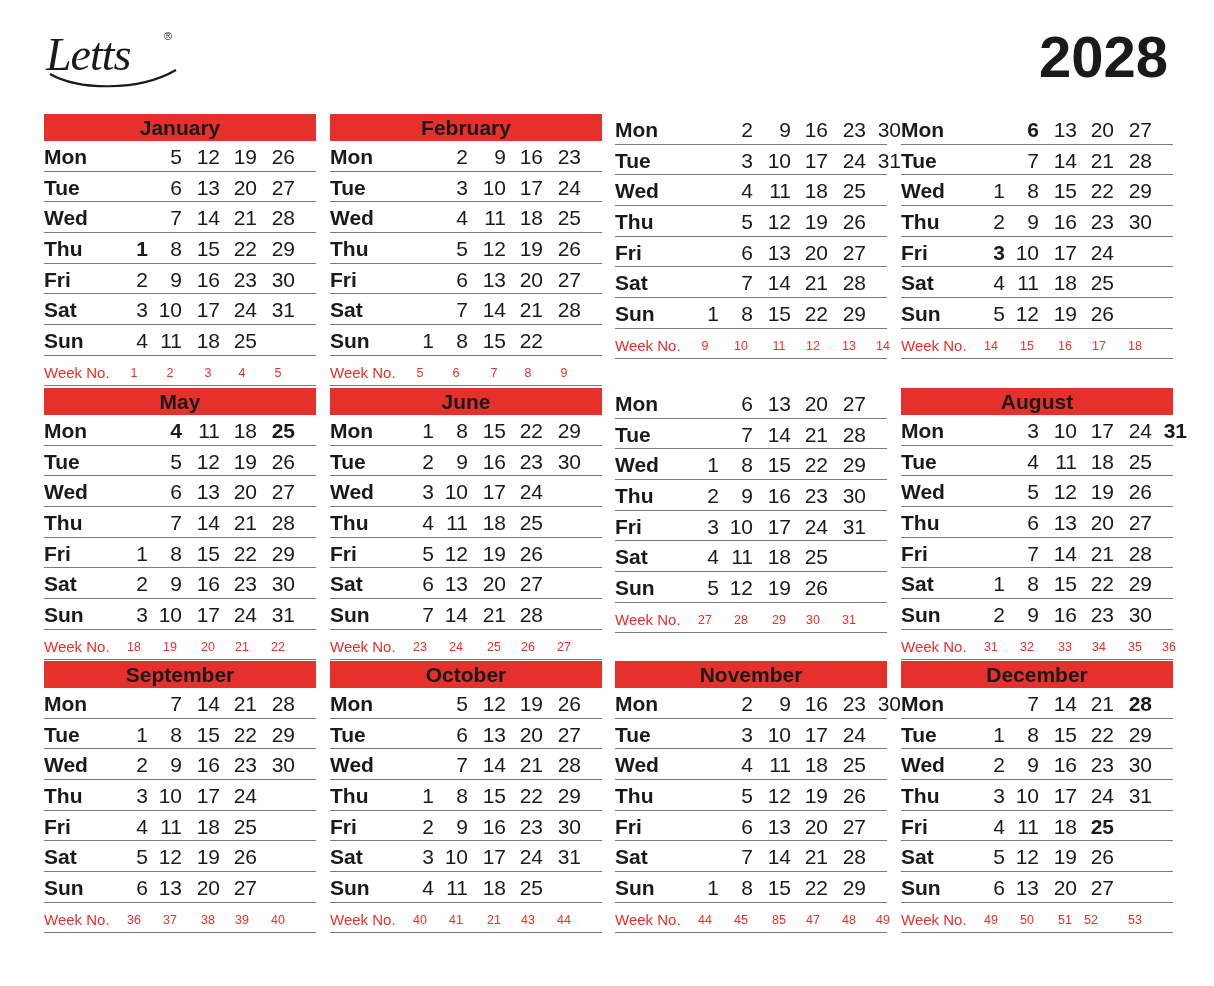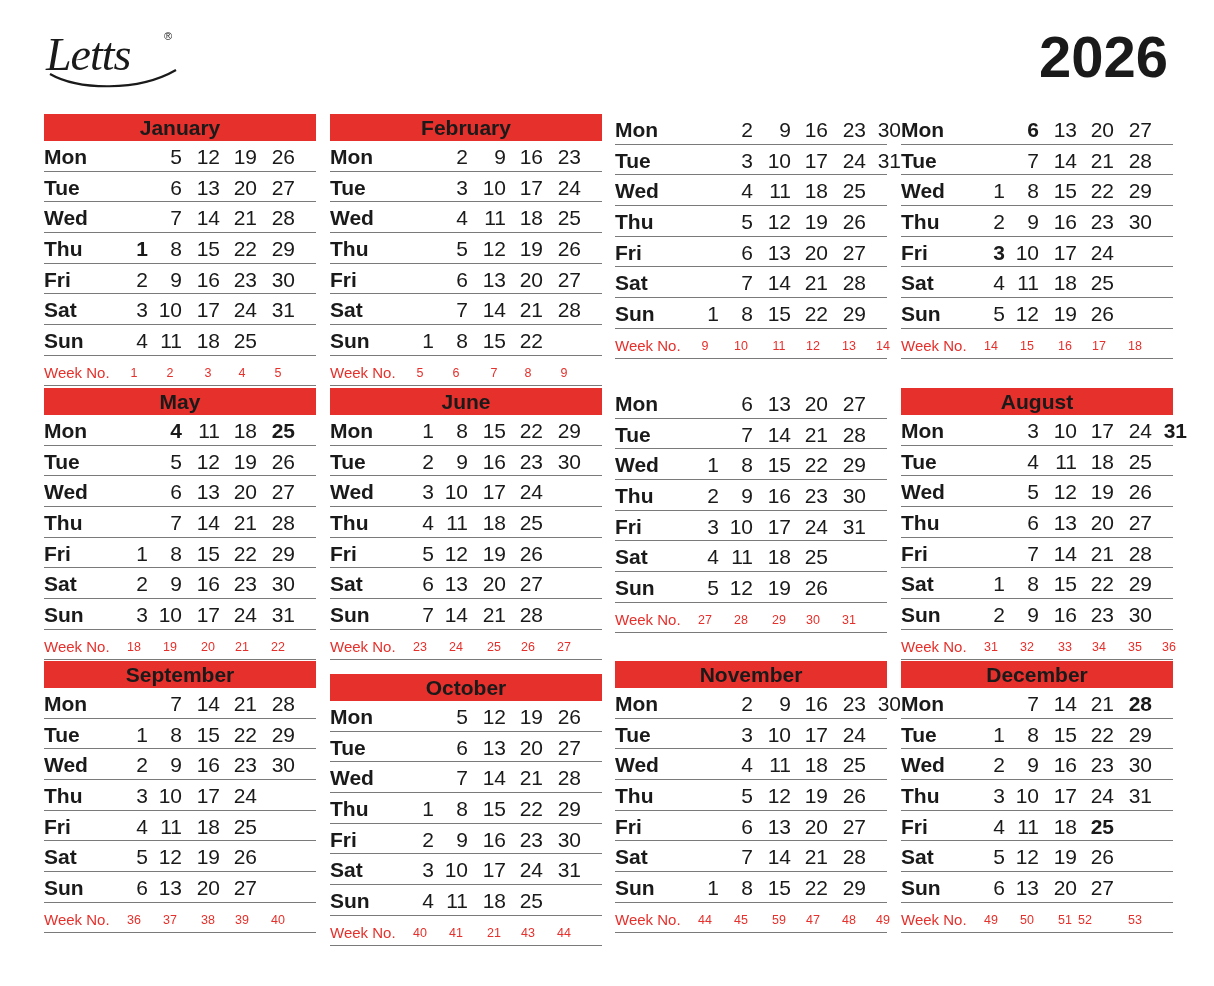--- a/index.html
+++ b/index.html
@@ -31,21 +31,21 @@
 <body>
 
 <div class="header">
   <div class="logo">
     <span class="logo-text">Letts</span>
     <span class="logo-reg">®</span>
     <svg class="logo-swoosh" width="130" height="22" viewBox="0 0 130 22">
       <path d="M2 6 C 30 22, 90 24, 128 2" stroke="#1a1a1a" stroke-width="2.2" fill="none"></path>
     </svg>
   </div>
-  <div class="year">2026</div>
+  <div class="year">2028</div>
 </div>
 
 <div class="grid" id="grid">
     <div class="month" style="left: 0px; top: 0px;">
       <div class="month-head">January</div>
       <div class="row">
         <span class="dname">Mon</span>
         <span class="d" style="left: 108px;">5</span>
         <span class="d" style="left: 146px;">12</span>
         <span class="d" style="left: 183px;">19</span>
@@ -595,21 +595,21 @@
       </div>
       <div class="wk">
         <span class="wlabel">Week No.</span>
         <span class="w" style="left: 78px;">36</span>
         <span class="w" style="left: 114px;">37</span>
         <span class="w" style="left: 152px;">38</span>
         <span class="w" style="left: 186px;">39</span>
         <span class="w" style="left: 222px;">40</span>
       </div>
     </div>
-    <div class="month" style="left: 286px; top: 560px;">
+    <div class="month" style="left: 286px; top: 547px;">
       <div class="month-head">October</div>
       <div class="row">
         <span class="dname">Mon</span>
         <span class="d" style="left: 108px;">5</span>
         <span class="d" style="left: 146px;">12</span>
         <span class="d" style="left: 183px;">19</span>
         <span class="d" style="left: 221px;">26</span>
       </div>
       <div class="row">
         <span class="dname">Tue</span>
@@ -715,21 +715,21 @@
         <span class="d" style="left: 74px;">1</span>
         <span class="d" style="left: 108px;">8</span>
         <span class="d" style="left: 146px;">15</span>
         <span class="d" style="left: 183px;">22</span>
         <span class="d" style="left: 221px;">29</span>
       </div>
       <div class="wk">
         <span class="wlabel">Week No.</span>
         <span class="w" style="left: 78px;">44</span>
         <span class="w" style="left: 114px;">45</span>
-        <span class="w" style="left: 152px;">59</span>
+        <span class="w" style="left: 152px;">85</span>
         <span class="w" style="left: 186px;">47</span>
         <span class="w" style="left: 222px;">48</span>
         <span class="w" style="left: 256px;">49</span>
       </div>
     </div>
     <div class="month" style="left: 857px; top: 547px;">
       <div class="month-head">December</div>
       <div class="row">
         <span class="dname">Mon</span>
         <span class="d" style="left: 108px;">7</span>
@@ -780,17 +780,17 @@
         <span class="d" style="left: 74px;">6</span>
         <span class="d" style="left: 108px;">13</span>
         <span class="d" style="left: 146px;">20</span>
         <span class="d" style="left: 183px;">27</span>
       </div>
       <div class="wk">
         <span class="wlabel">Week No.</span>
         <span class="w" style="left: 78px;">49</span>
         <span class="w" style="left: 114px;">50</span>
         <span class="w" style="left: 152px;">51</span>
-        <span class="w" style="left: 172px; text-align: center;">52</span>
+        <span class="w" style="left: 178px; text-align: center;">52</span>
         <span class="w" style="left: 222px;">53</span>
       </div>
     </div>
   </div>
 
 </body></html>

